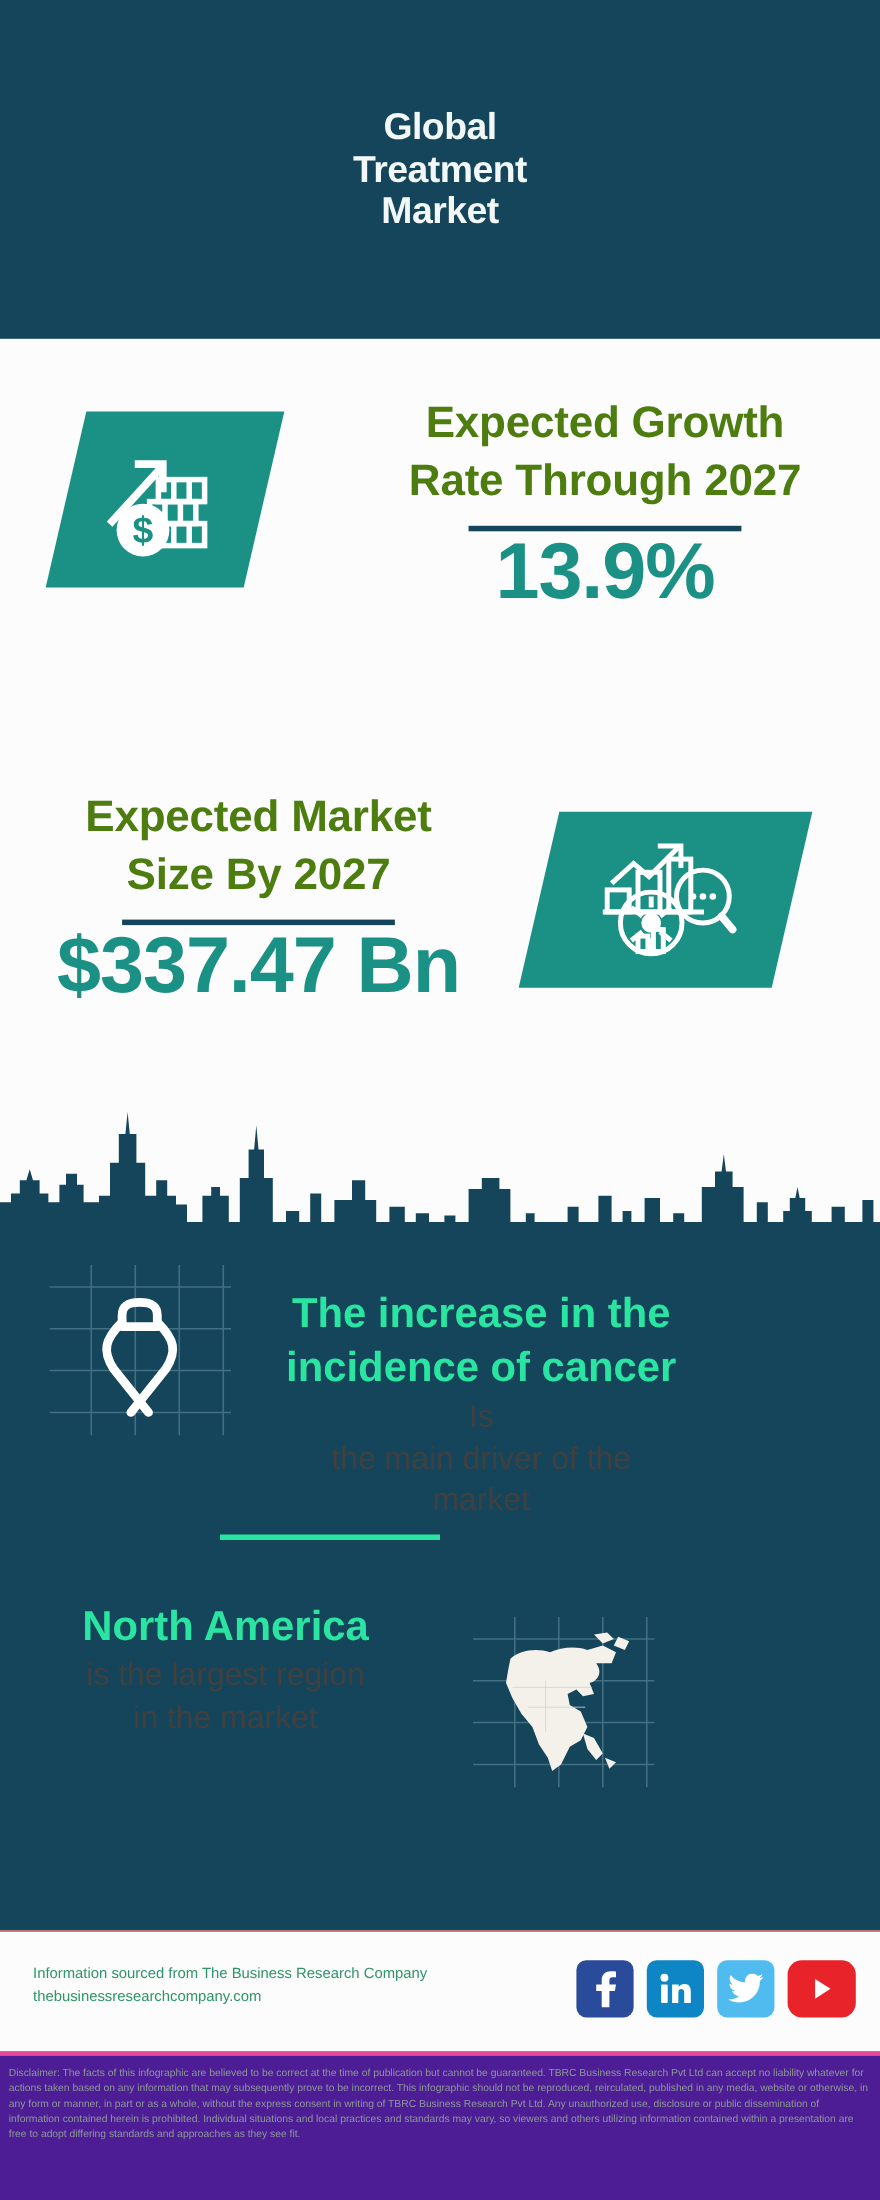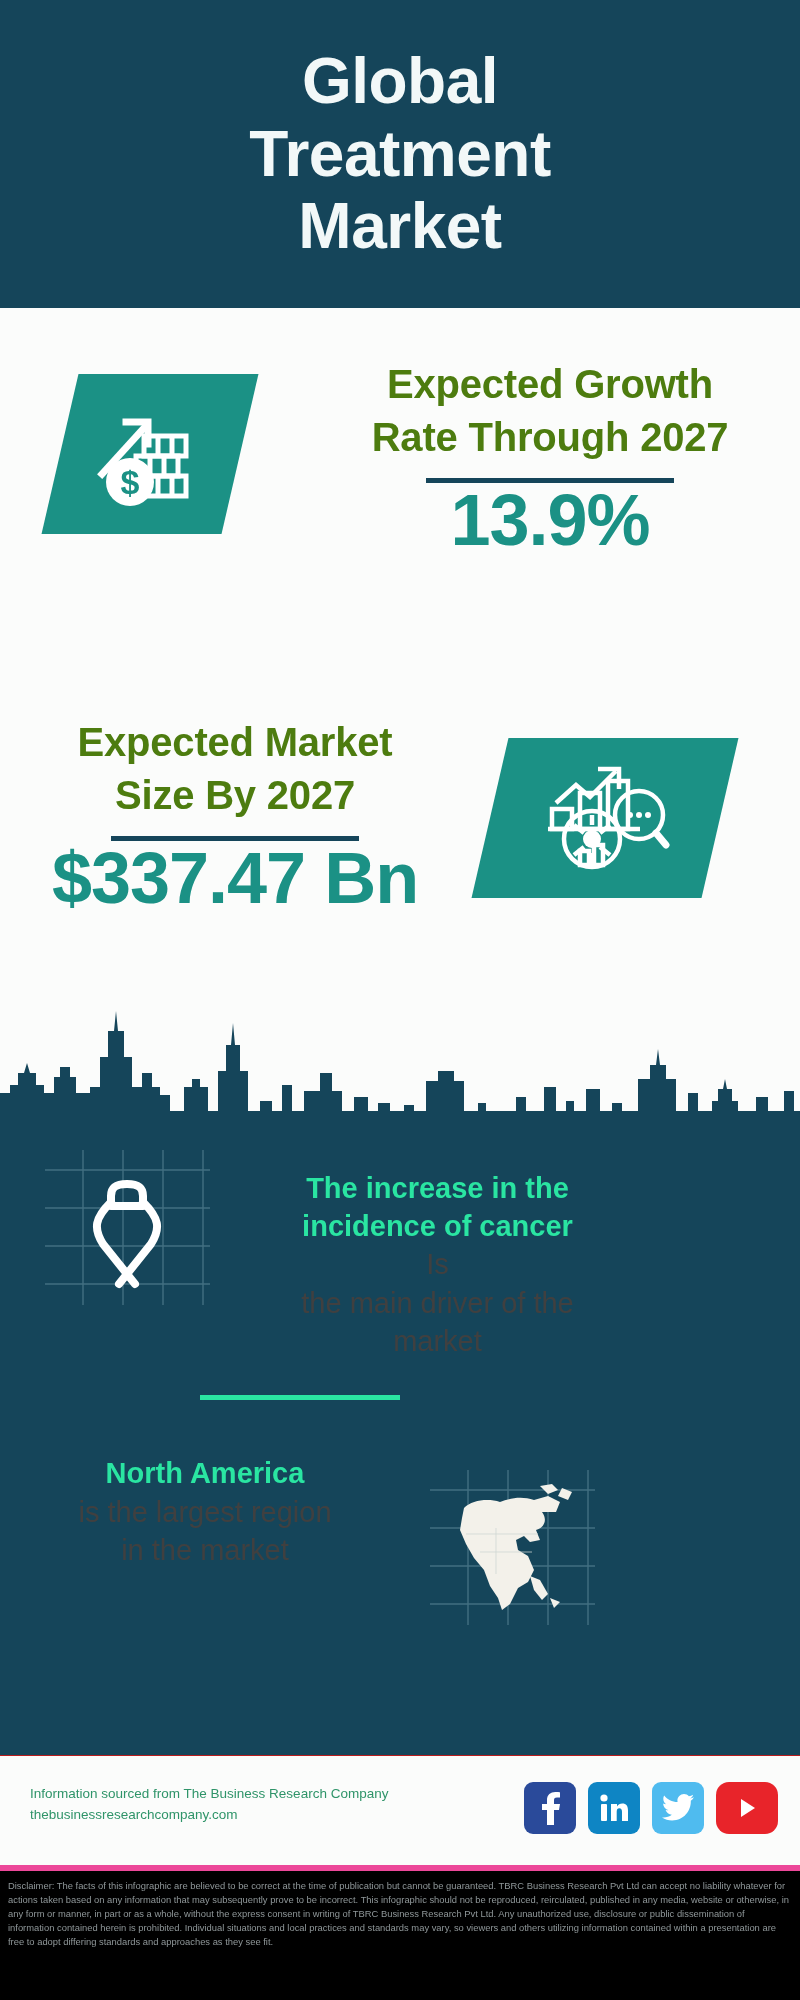--- a/index.html
+++ b/index.html
@@ -12,21 +12,21 @@
   .page{position:relative;width:800px;height:2000px;background:#fbfcfb;}
 
   
   .header{
     position:absolute;left:0;top:0;width:800px;height:308px;
     background:#15455a;
     display:flex;flex-direction:column;align-items:center;justify-content:center;
     box-sizing:border-box;padding:10px 20px;
   }
   .header .hline{
-    color:#f2f8f8;font-weight:bold;font-size:64px;line-height:1.14;
+    color:#f2f8f8;font-weight:bold;font-size:34px;line-height:1.14;
     letter-spacing:-0.5px;text-align:center;white-space:nowrap;
   }
 
   
   .sec-growth{position:absolute;left:0;top:308px;width:800px;height:320px;}
   .para-icon{
     position:absolute;
     background:#1b9185;
     transform:skewX(-13deg);
   }
@@ -55,21 +55,21 @@
   .darkpanel{
     position:absolute;left:0;top:1120px;width:800px;height:635px;background:#15455a;
   }
 
   
   .ribbon-wrap{position:absolute;left:45px;top:1150px;width:165px;height:155px;}
   .gridbg{position:absolute;left:0;top:0;width:100%;height:100%;opacity:.5;}
   .ribbon-svg{position:absolute;left:28px;top:18px;}
 
   .driver-txt{position:absolute;left:235px;top:1170px;width:405px;text-align:center;}
-  .green-bold{color:#2ae5a2;font-weight:bold;font-size:29px;line-height:1.3;}
+  .green-bold{color:#2ae5a2;font-weight:bold;font-size:38px;line-height:1.3;}
   .white-reg{color:#404040;font-weight:normal;font-size:29px;line-height:1.32;}
   .rule-green{position:absolute;left:200px;top:1395px;width:200px;height:5px;background:#2ae5a2;}
 
   
   .region-txt{position:absolute;left:20px;top:1455px;width:370px;text-align:center;}
   .map-wrap{position:absolute;left:430px;top:1470px;width:165px;height:155px;}
   .map-svg{position:absolute;left:14px;top:8px;}
 
   
   .footer{
@@ -78,21 +78,21 @@
   }
   .src-txt{position:absolute;left:30px;top:28px;line-height:1.55;}
   .src-txt div{color:#2f9469;font-size:13.5px;}
   .social{position:absolute;right:22px;top:26px;display:flex;gap:12px;}
   .sq{width:52px;height:52px;border-radius:9px;display:flex;align-items:center;justify-content:center;}
   .sq.yt{width:62px;height:52px;border-radius:13px;}
 
   
   .disclaimer{
     position:absolute;left:0;top:1865px;width:800px;height:135px;
-    background:#000000;border-top:6px solid #ec4899;
+    background:#4c1d95;border-top:4px solid #ec4899;
     box-sizing:border-box;padding:8px 8px 0 8px;
   }
   .disclaimer p{
     margin:0;color:#8f9799;font-size:9.4px;line-height:1.48;text-align:left;
   }
 </style>
 </head>
 <body>
 
 <div class="page">

